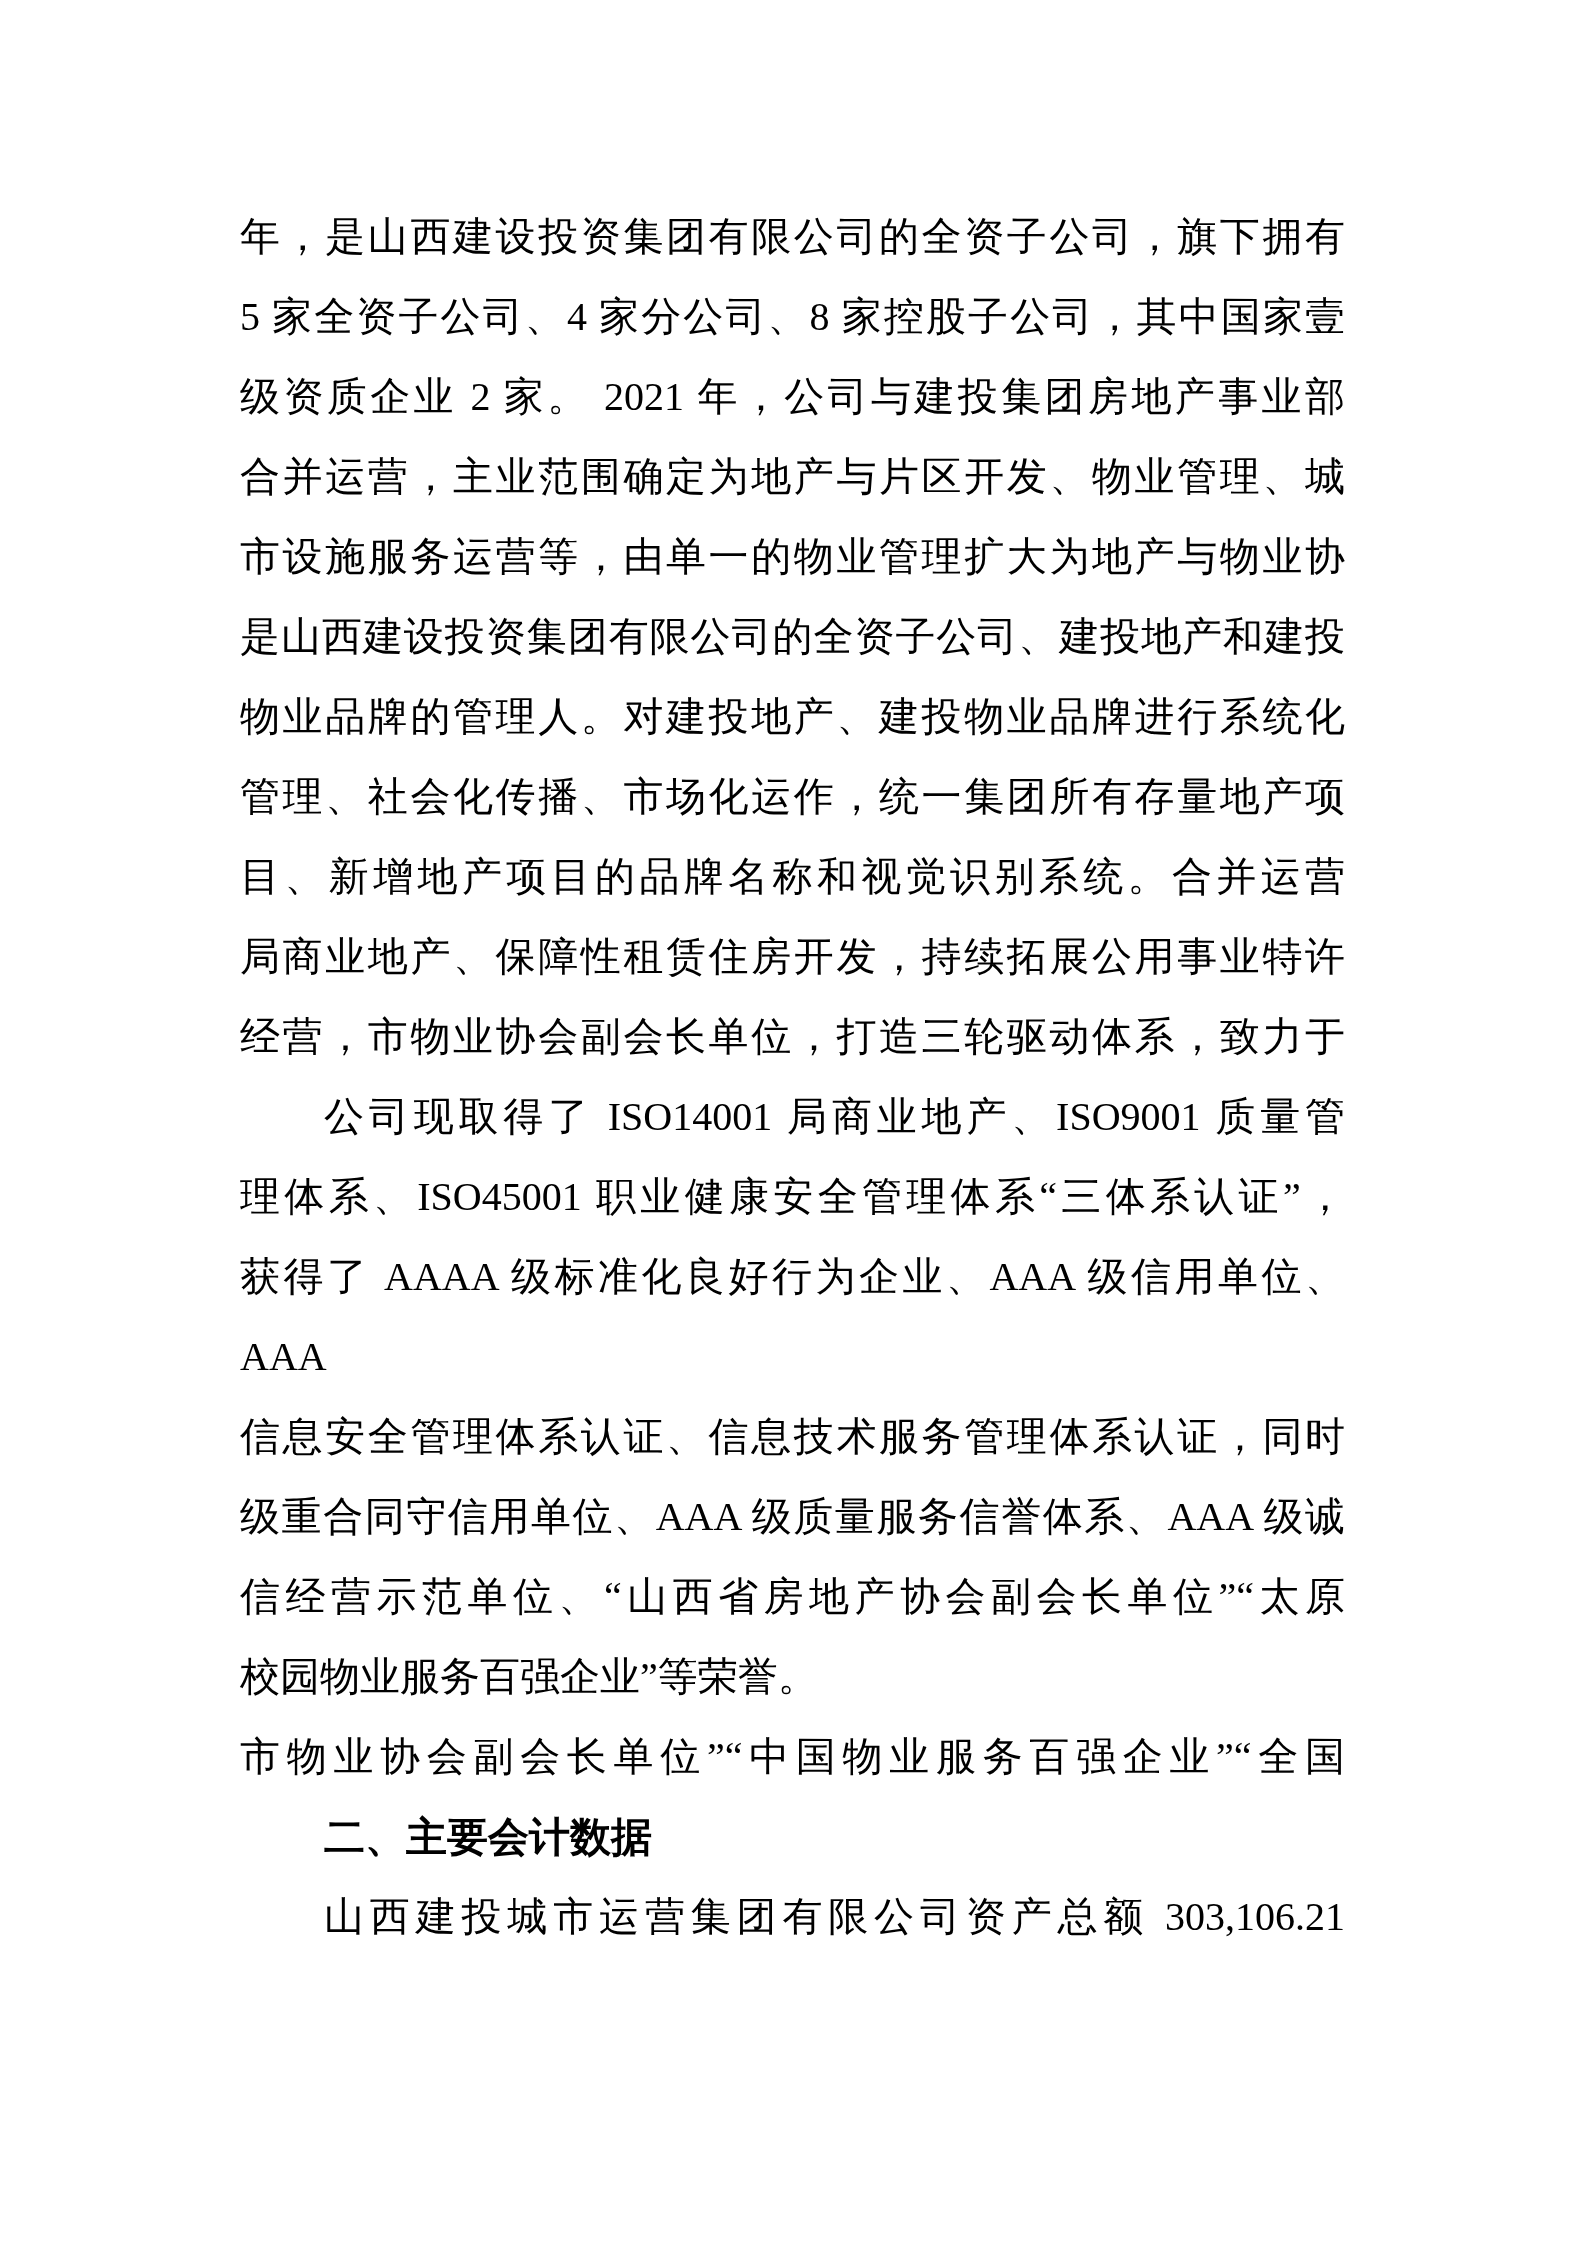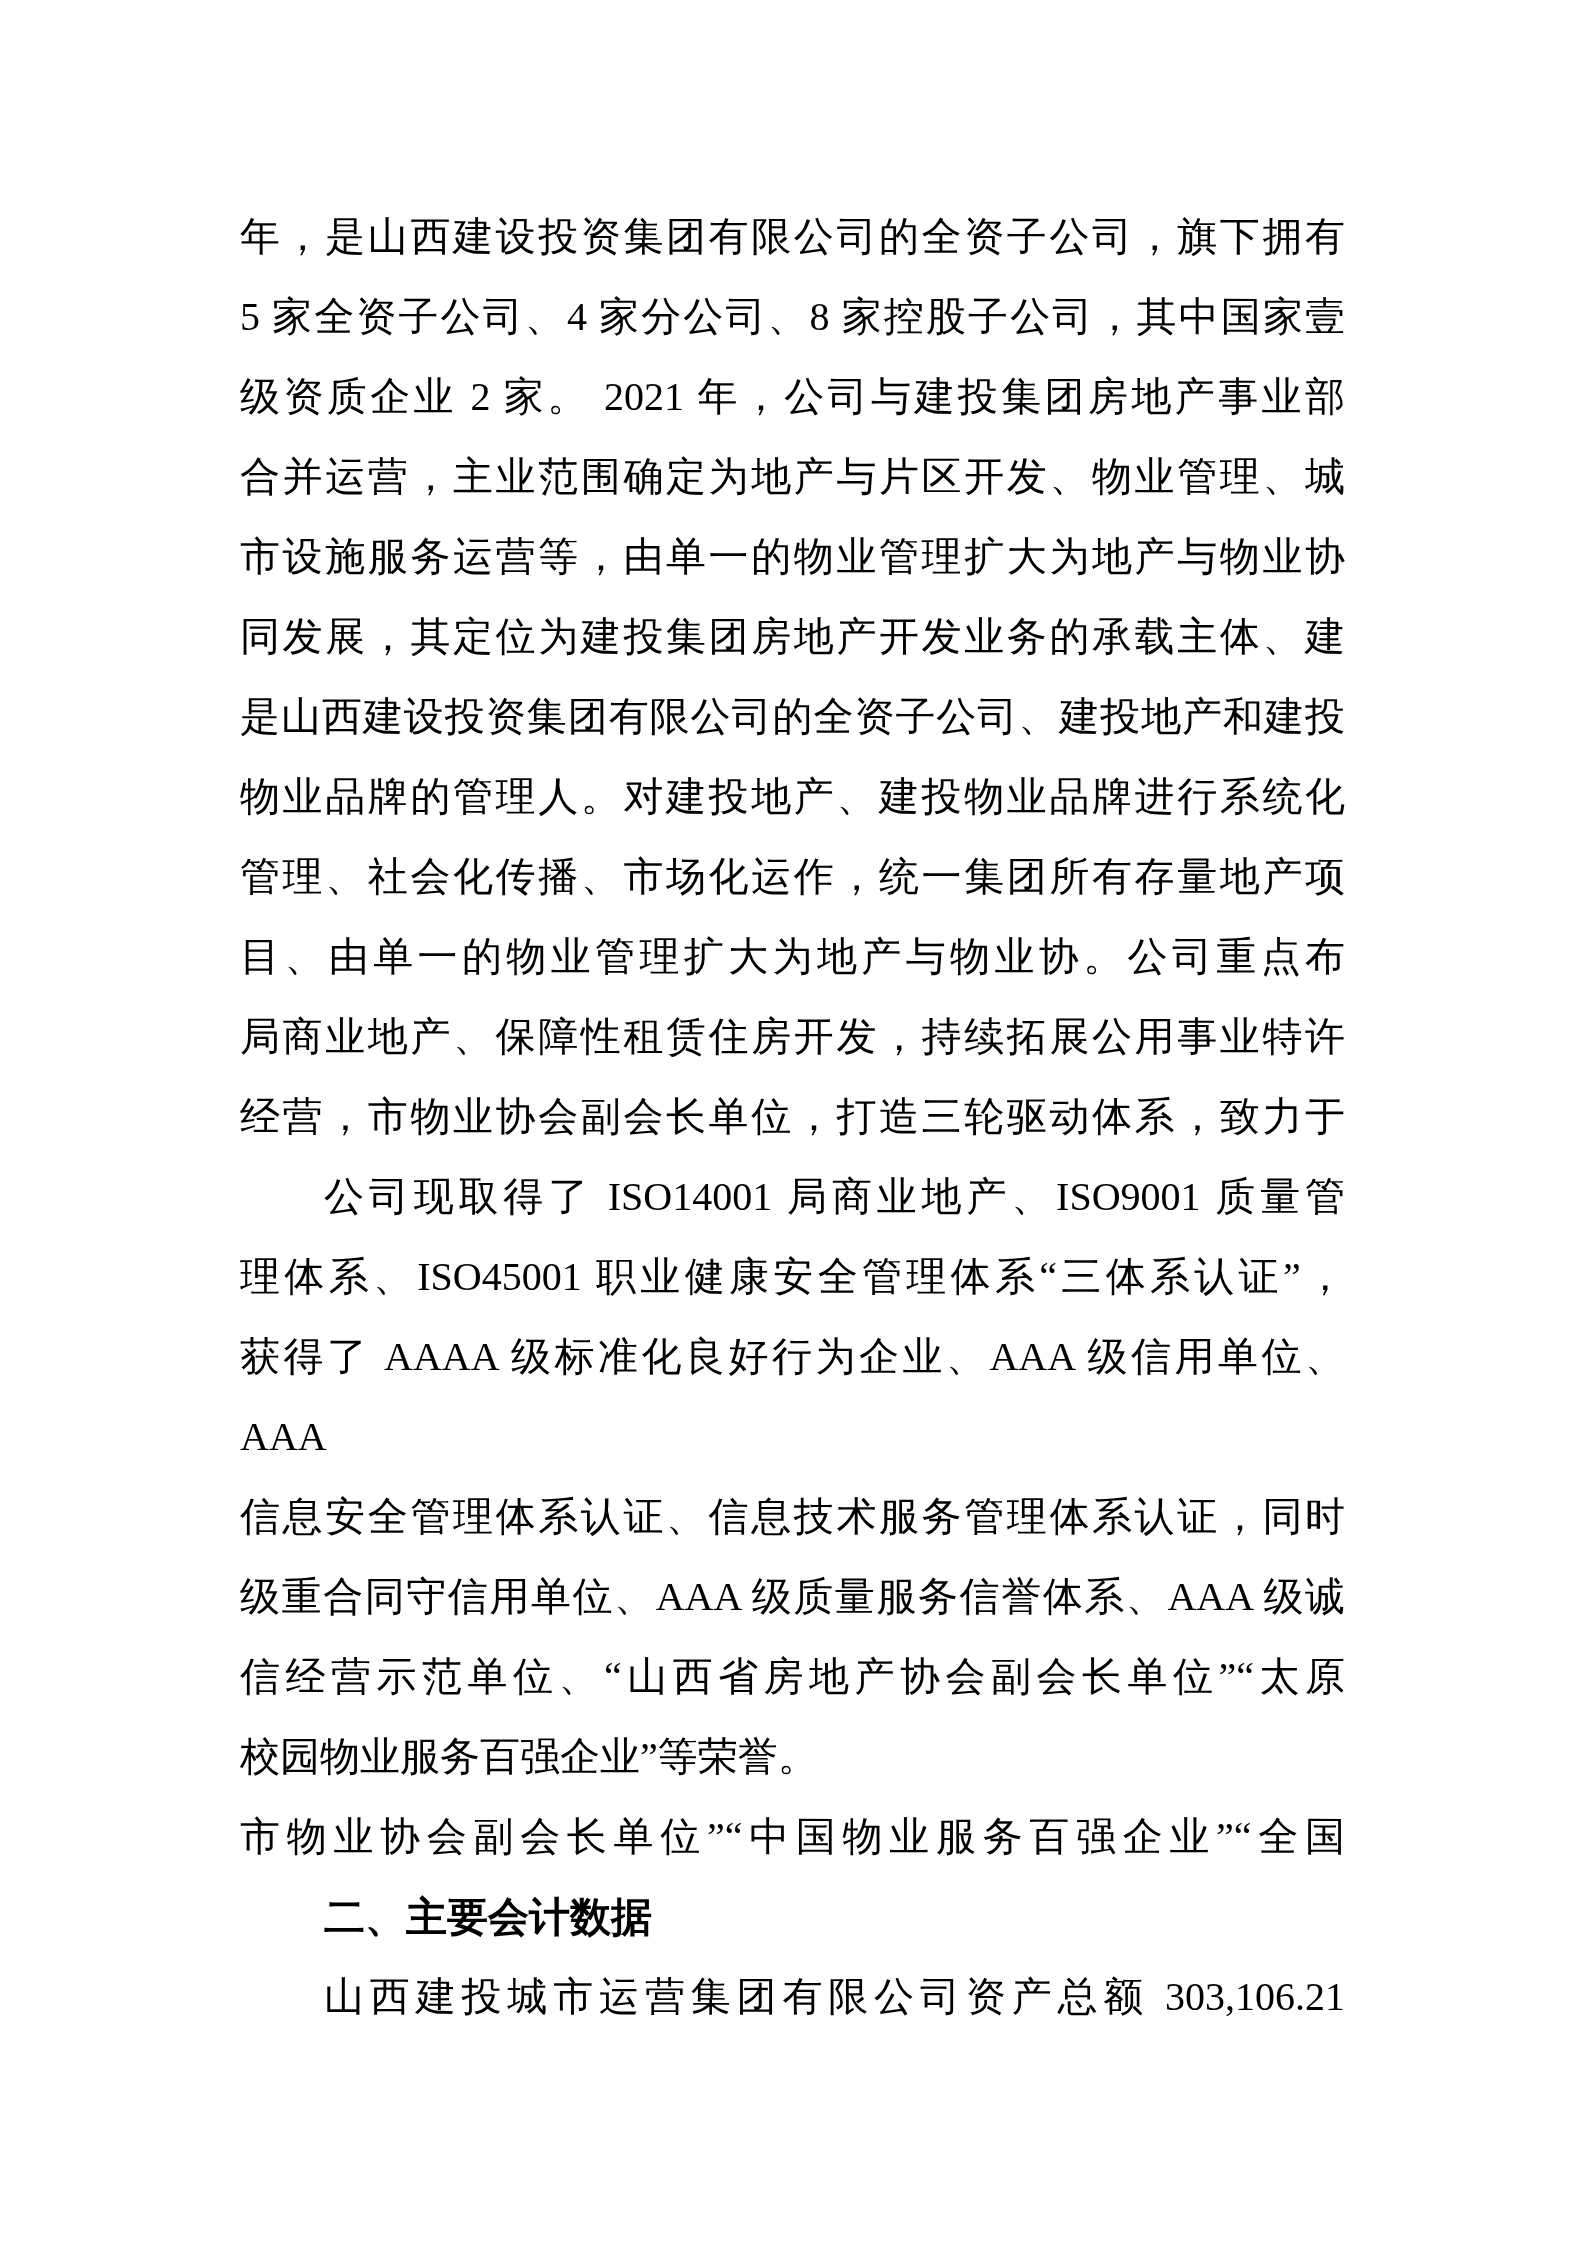--- a/index.html
+++ b/index.html
@@ -52,25 +52,24 @@
 </head>
 <body>
 
 <div class="page">
   <div class="text-block">
     <div class="line">年，是山西建设投资集团有限公司的全资子公司，旗下拥有</div>
     <div class="line">5 家全资子公司、4 家分公司、8 家控股子公司，其中国家壹</div>
     <div class="line">级资质企业 2 家。 2021 年，公司与建投集团房地产事业部</div>
     <div class="line">合并运营，主业范围确定为地产与片区开发、物业管理、城</div>
     <div class="line">市设施服务运营等，由单一的物业管理扩大为地产与物业协</div>
-    <div class="line">同发展，其定位为建投集团房地产开发业务的承载主体、建</div>
     <div class="line">是山西建设投资集团有限公司的全资子公司、建投地产和建投</div>
     <div class="line">物业品牌的管理人。对建投地产、建投物业品牌进行系统化</div>
     <div class="line">管理、社会化传播、市场化运作，统一集团所有存量地产项</div>
-    <div class="line">目、由单一的物业管理扩大为地产与物业协。公司重点布</div>
+    <div class="line">目、新增地产项目的品牌名称和视觉识别系统。合并运营</div>
     <div class="line">局商业地产、保障性租赁住房开发，持续拓展公用事业特许</div>
     <div class="line">经营，市物业协会副会长单位，打造三轮驱动体系，致力于</div>
     <div class="line indent">公司现取得了 ISO14001 局商业地产、ISO9001 质量管</div>
     <div class="line">理体系、ISO45001 职业健康安全管理体系“三体系认证”，</div>
     <div class="line">获得了 AAAA 级标准化良好行为企业、AAA 级信用单位、AAA</div>
     <div class="line">信息安全管理体系认证、信息技术服务管理体系认证，同时</div>
     <div class="line">级重合同守信用单位、AAA 级质量服务信誉体系、AAA 级诚</div>
     <div class="line">信经营示范单位、“山西省房地产协会副会长单位”“太原</div>
     <div class="line end">校园物业服务百强企业”等荣誉。</div>
     <div class="line">市物业协会副会长单位”“中国物业服务百强企业”“全国</div>

